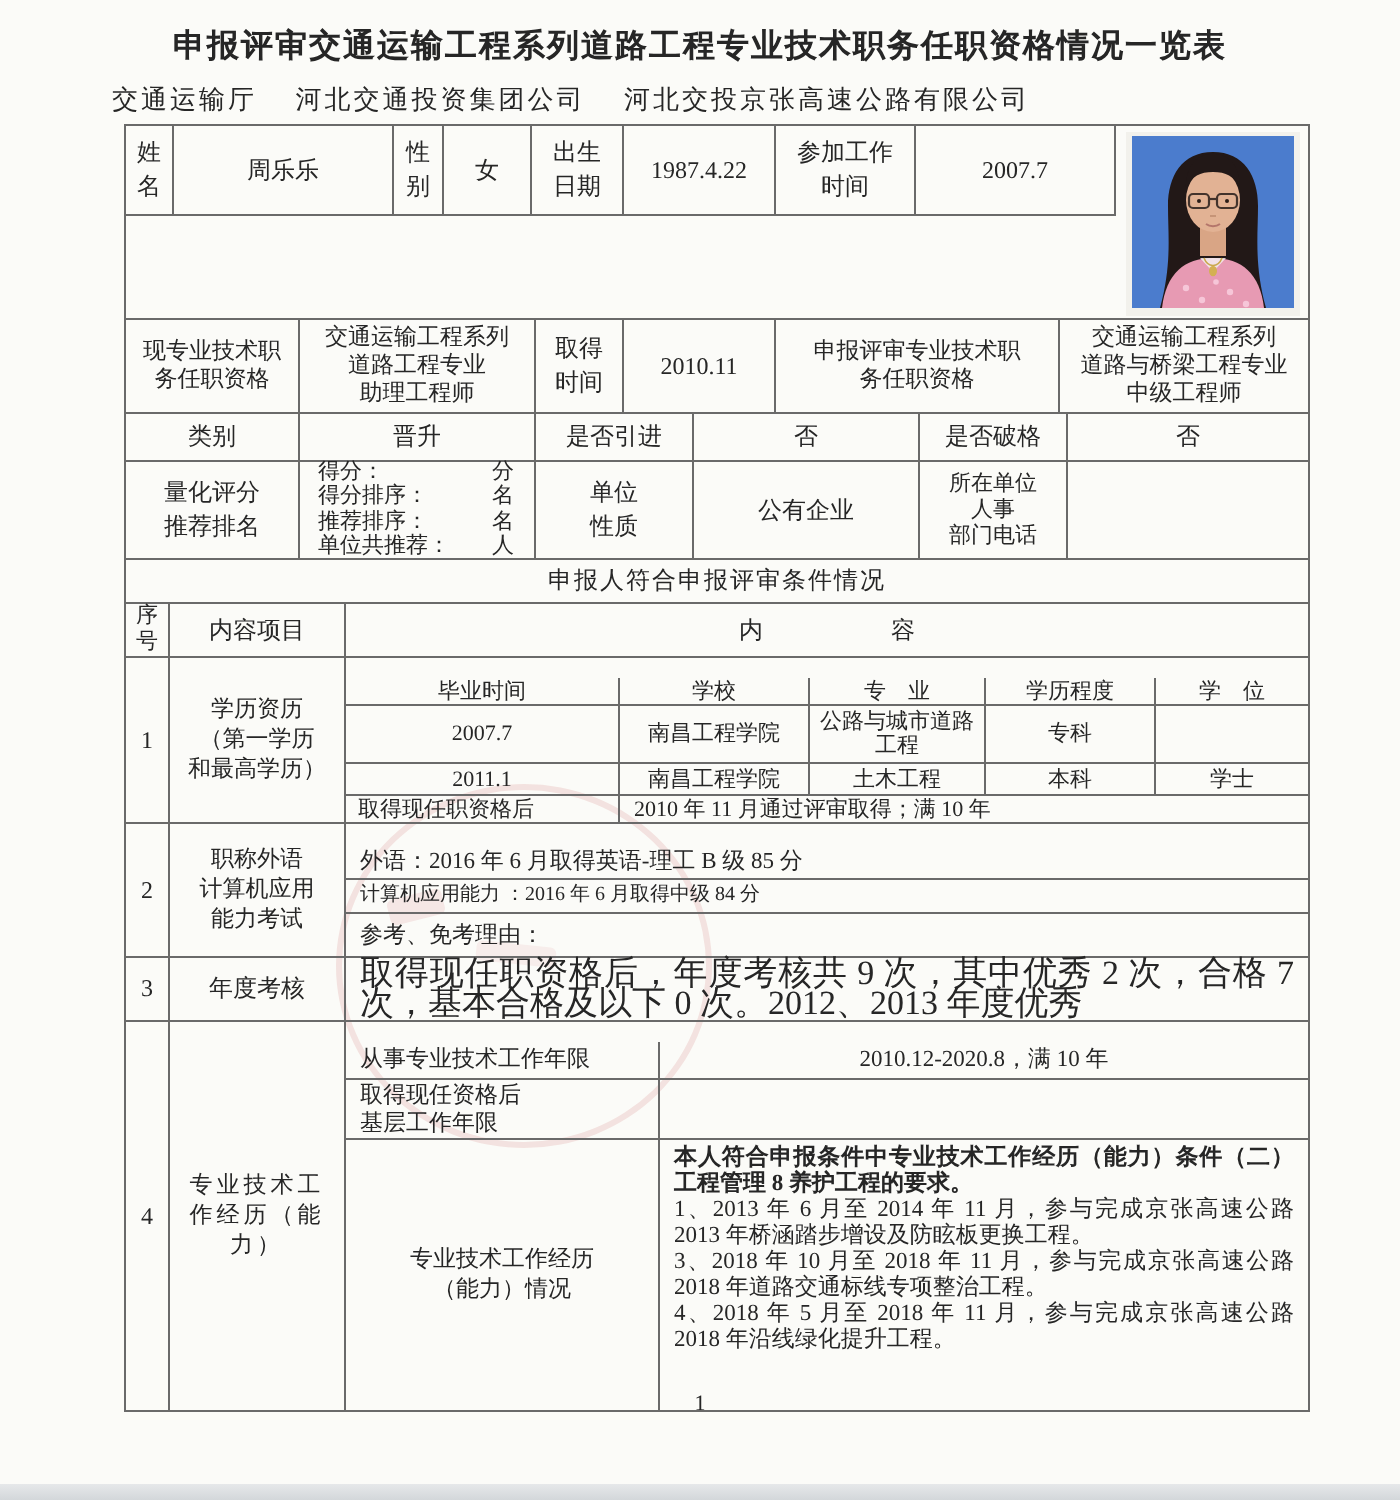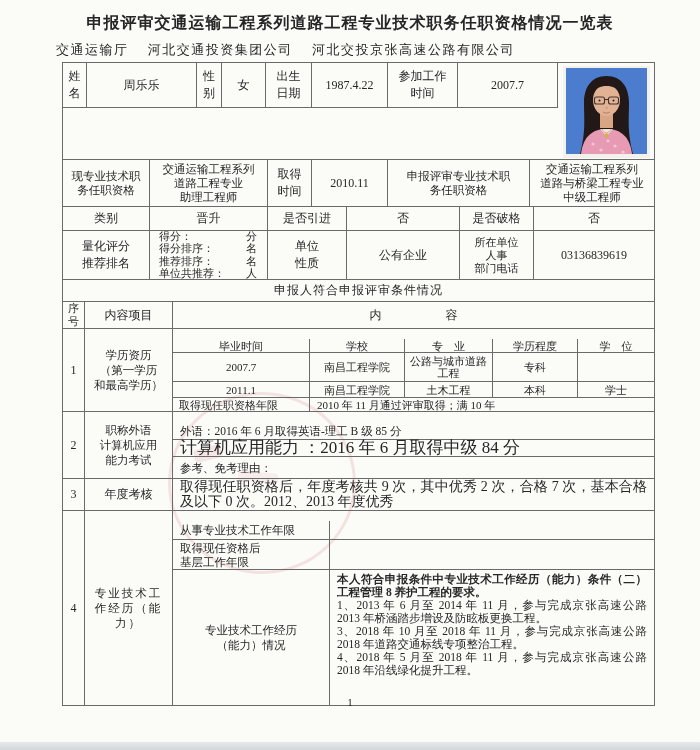--- a/index.html
+++ b/index.html
@@ -150,21 +150,20 @@
             <span>人</span>
           </div>
         </div>
       </div>
       <div class="td pre" style="width:79px">单位
 性质</div>
       <div class="td" style="width:113px">公有企业</div>
       <div class="td pre sm" style="width:74px">所在单位
 人事
 部门电话</div>
-      <div class="td last" style="width:120px">03136839619</div>
     </div>
 
     <div class="tr bb" style="height:21px">
       <div class="td last" style="width:591px;letter-spacing:1px">申报人符合申报评审条件情况</div>
     </div>
 
     <div class="tr bb" style="height:26px">
       <div class="td pre sm" style="width:22px">序
 号</div>
       <div class="td" style="width:88px">内容项目</div>
@@ -196,58 +195,59 @@
           <div class="ntd last" style="width:76px"></div>
         </div>
         <div class="ntr bb" style="height:15px">
           <div class="ntd" style="width:137px">2011.1</div>
           <div class="ntd" style="width:95px">南昌工程学院</div>
           <div class="ntd" style="width:88px">土木工程</div>
           <div class="ntd" style="width:85px">本科</div>
           <div class="ntd last" style="width:76px">学士</div>
         </div>
         <div class="ntr" style="height:13px">
-          <div class="ntd left" style="width:137px;padding-left:6px">取得现任职资格年限</div>
+          <div class="ntd left" style="width:137px;padding-left:6px">取得现任职资格后</div>
           <div class="ntd last left" style="width:344px;padding-left:7px">2010 年 11 月通过评审取得；满 10 年</div>
         </div>
       </div>
     </div>
 
     <div class="tr bb">
       <div class="td" style="width:22px">2</div>
       <div class="td pre sm2 lh15" style="width:88px">职称外语
 计算机应用
 能力考试</div>
       <div class="content" style="width:481px">
         <div class="ntr bb" style="height:17px">
           <div class="ntd last left" style="width:481px;padding-left:7px;font-size:11.5px">外语：2016 年 6 月取得英语-理工 B 级 85 分</div>
         </div>
         <div class="ntr bb" style="height:16px">
-          <div class="ntd last left" style="width:481px;padding-left:7px;font-size:17px">计算机应用能力 ：2016 年 6 月取得中级 84 分</div>
+          <div class="ntd last left" style="width:481px;padding-left:7px;font-size:10px">计算机应用能力 ：2016 年 6 月取得中级 84 分</div>
         </div>
         <div class="ntr" style="height:21px">
           <div class="ntd last left" style="width:481px;padding-left:7px;font-size:11.5px">参考、免考理由：</div>
         </div>
       </div>
     </div>
 
     <div class="tr bb" style="height:31px">
       <div class="td" style="width:22px">3</div>
       <div class="td" style="width:88px">年度考核</div>
-      <div class="td last left" style="width:481px;padding:1px 7px;font-size:14px;line-height:14.5px;text-align:justify">取得现任职资格后，年度考核共 9 次，其中优秀 2 次，合格 7 次，基本合格及以下 0 次。2012、2013 年度优秀</div>
+      <div class="td last left" style="width:481px;padding:1px 7px;font-size:17px;line-height:14.5px;text-align:justify">取得现任职资格后，年度考核共 9 次，其中优秀 2 次，合格 7 次，基本合格及以下 0 次。2012、2013 年度优秀</div>
     </div>
 
     <div class="tr">
       <div class="td" style="width:22px">4</div>
       <div class="td pre sm2 lh15" style="width:88px;letter-spacing:2px">专业技术工
 作经历（能
 力）</div>
       <div class="content" style="width:481px">
         <div class="ntr bb" style="height:18px">
           <div class="ntd left" style="width:157px;padding-left:7px;font-size:11.5px">从事专业技术工作年限</div>
+          <div class="ntd last" style="width:324px;font-size:11.5px">2010.12-2020.8，满 10 年</div>
         </div>
         <div class="ntr bb" style="height:29px">
           <div class="ntd left pre" style="width:157px;padding-left:7px;font-size:11.5px;line-height:14px">取得现任资格后
 基层工作年限</div>
           <div class="ntd last" style="width:324px"></div>
         </div>
         <div class="ntr" style="height:135px">
           <div class="ntd pre" style="width:157px;font-size:11.5px;line-height:15px">专业技术工作经历
 （能力）情况</div>
           <div class="ntd last detail" style="width:324px">

